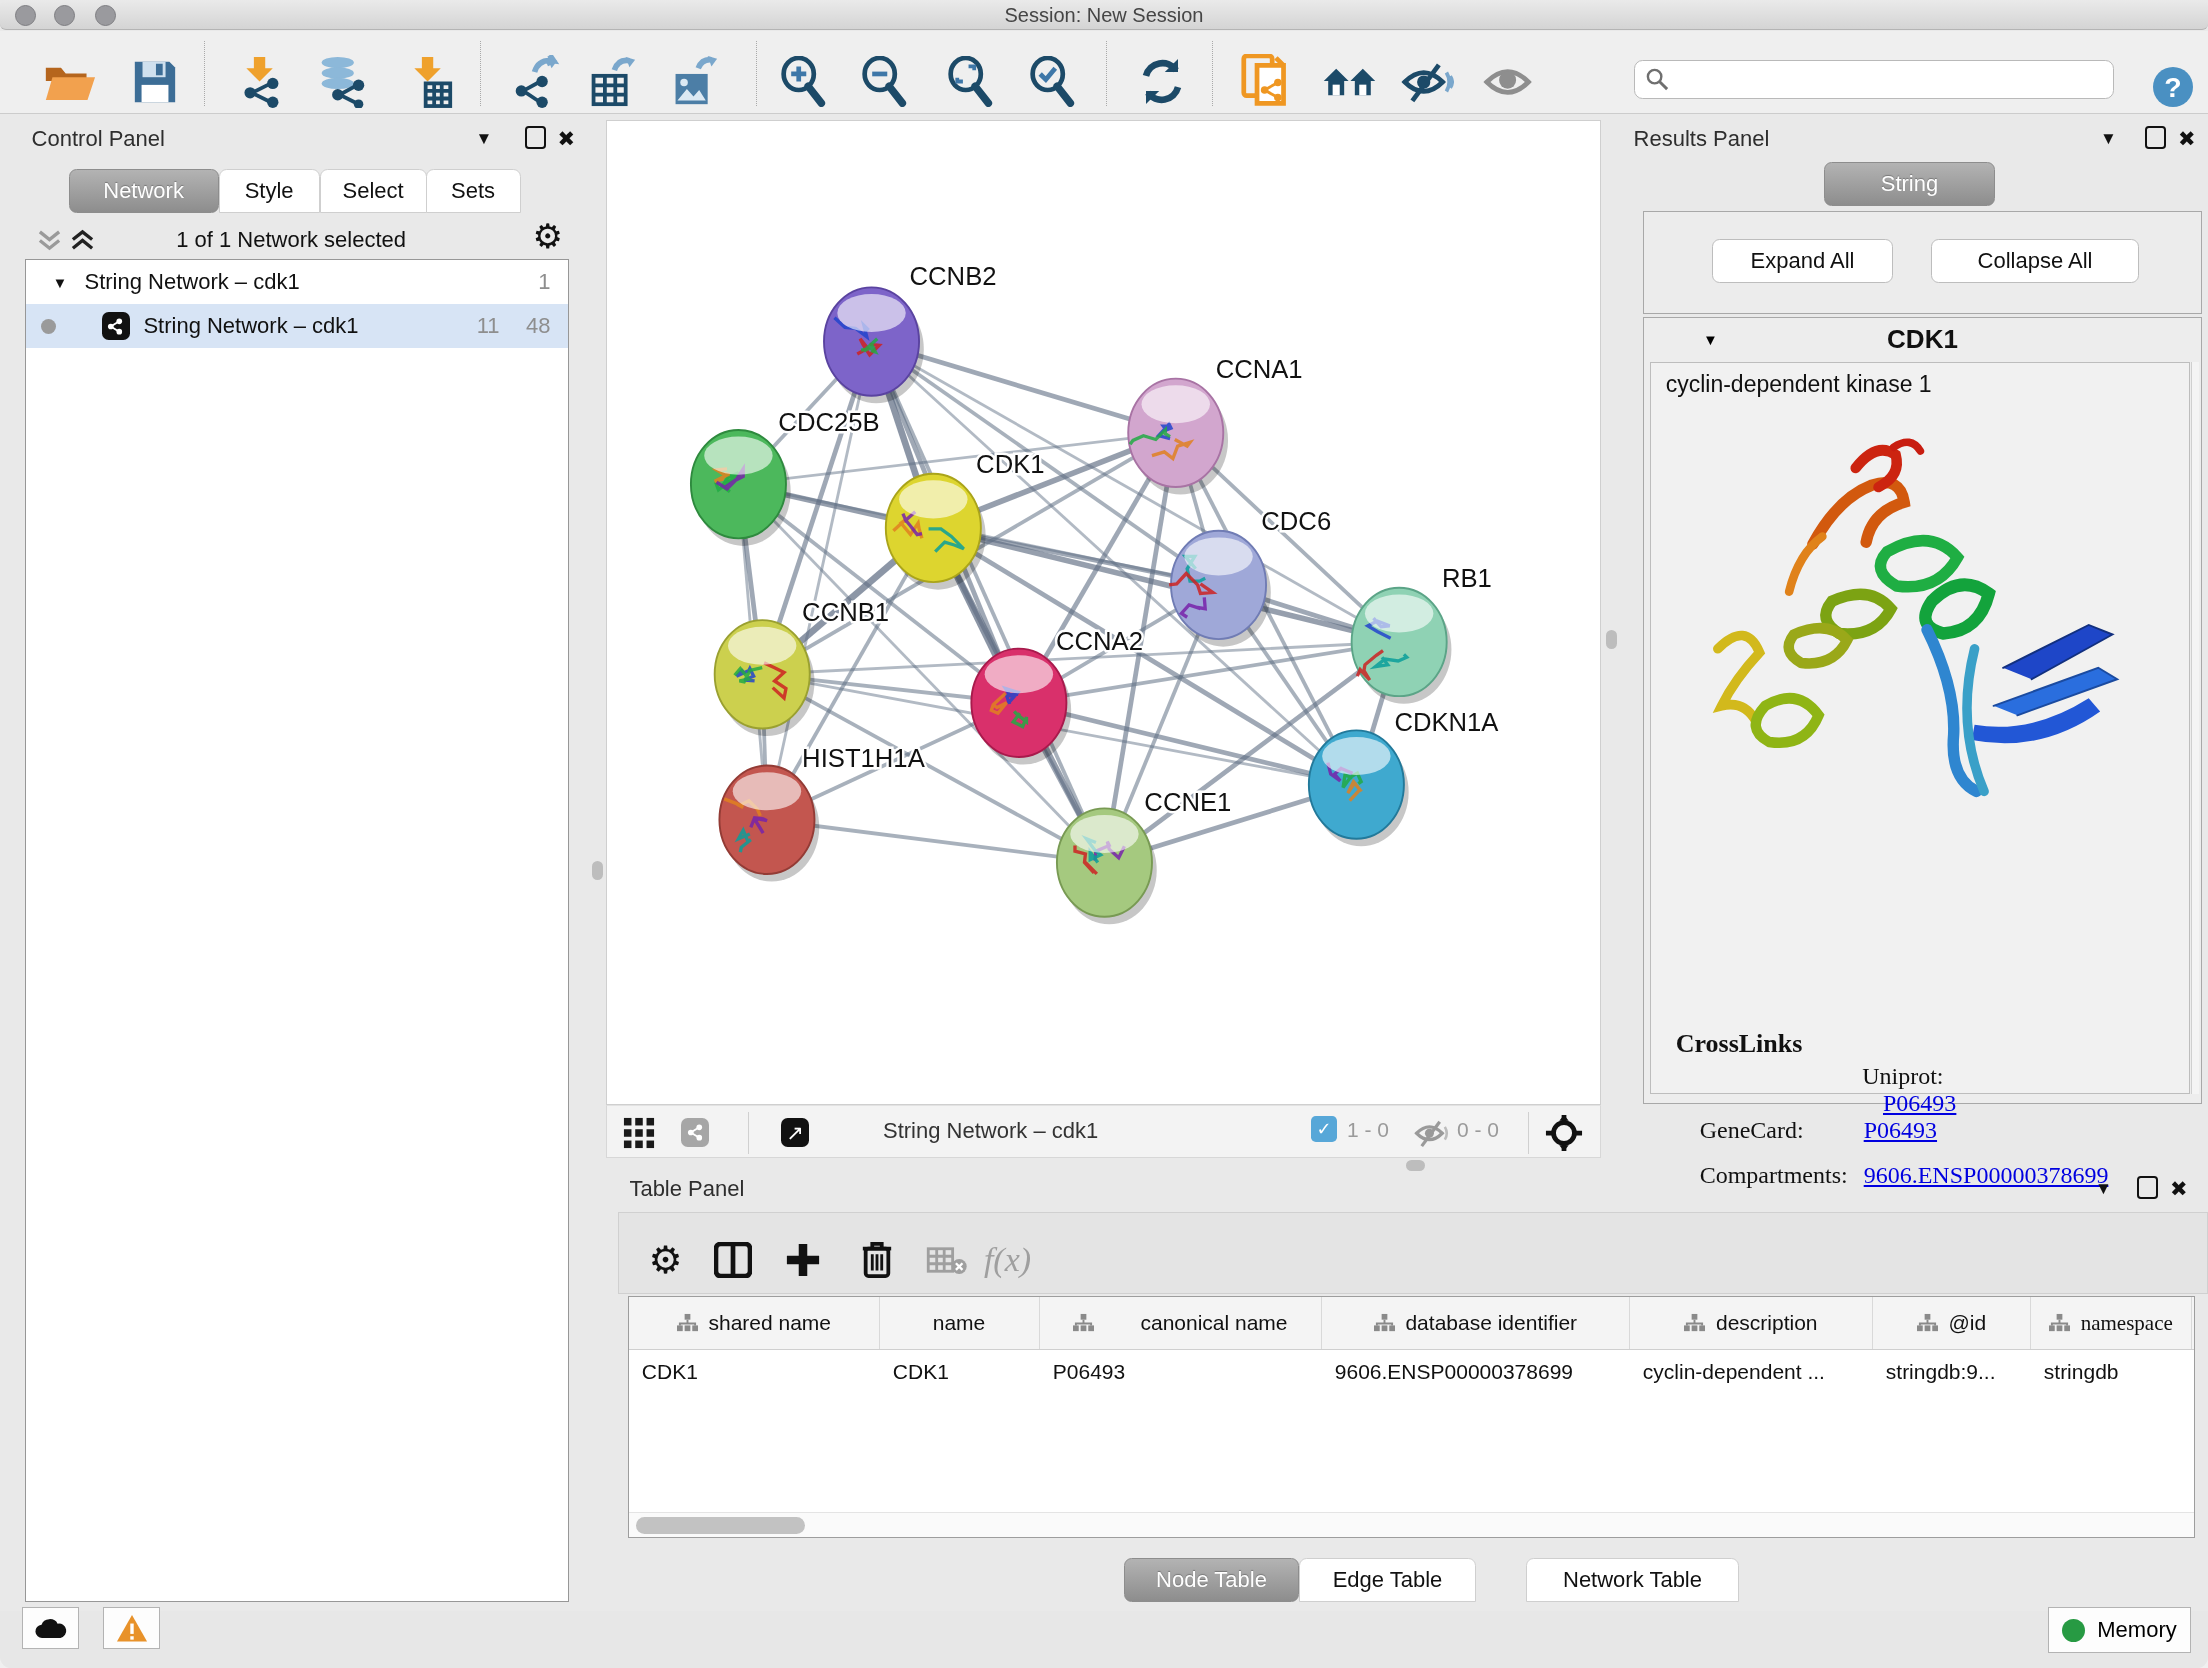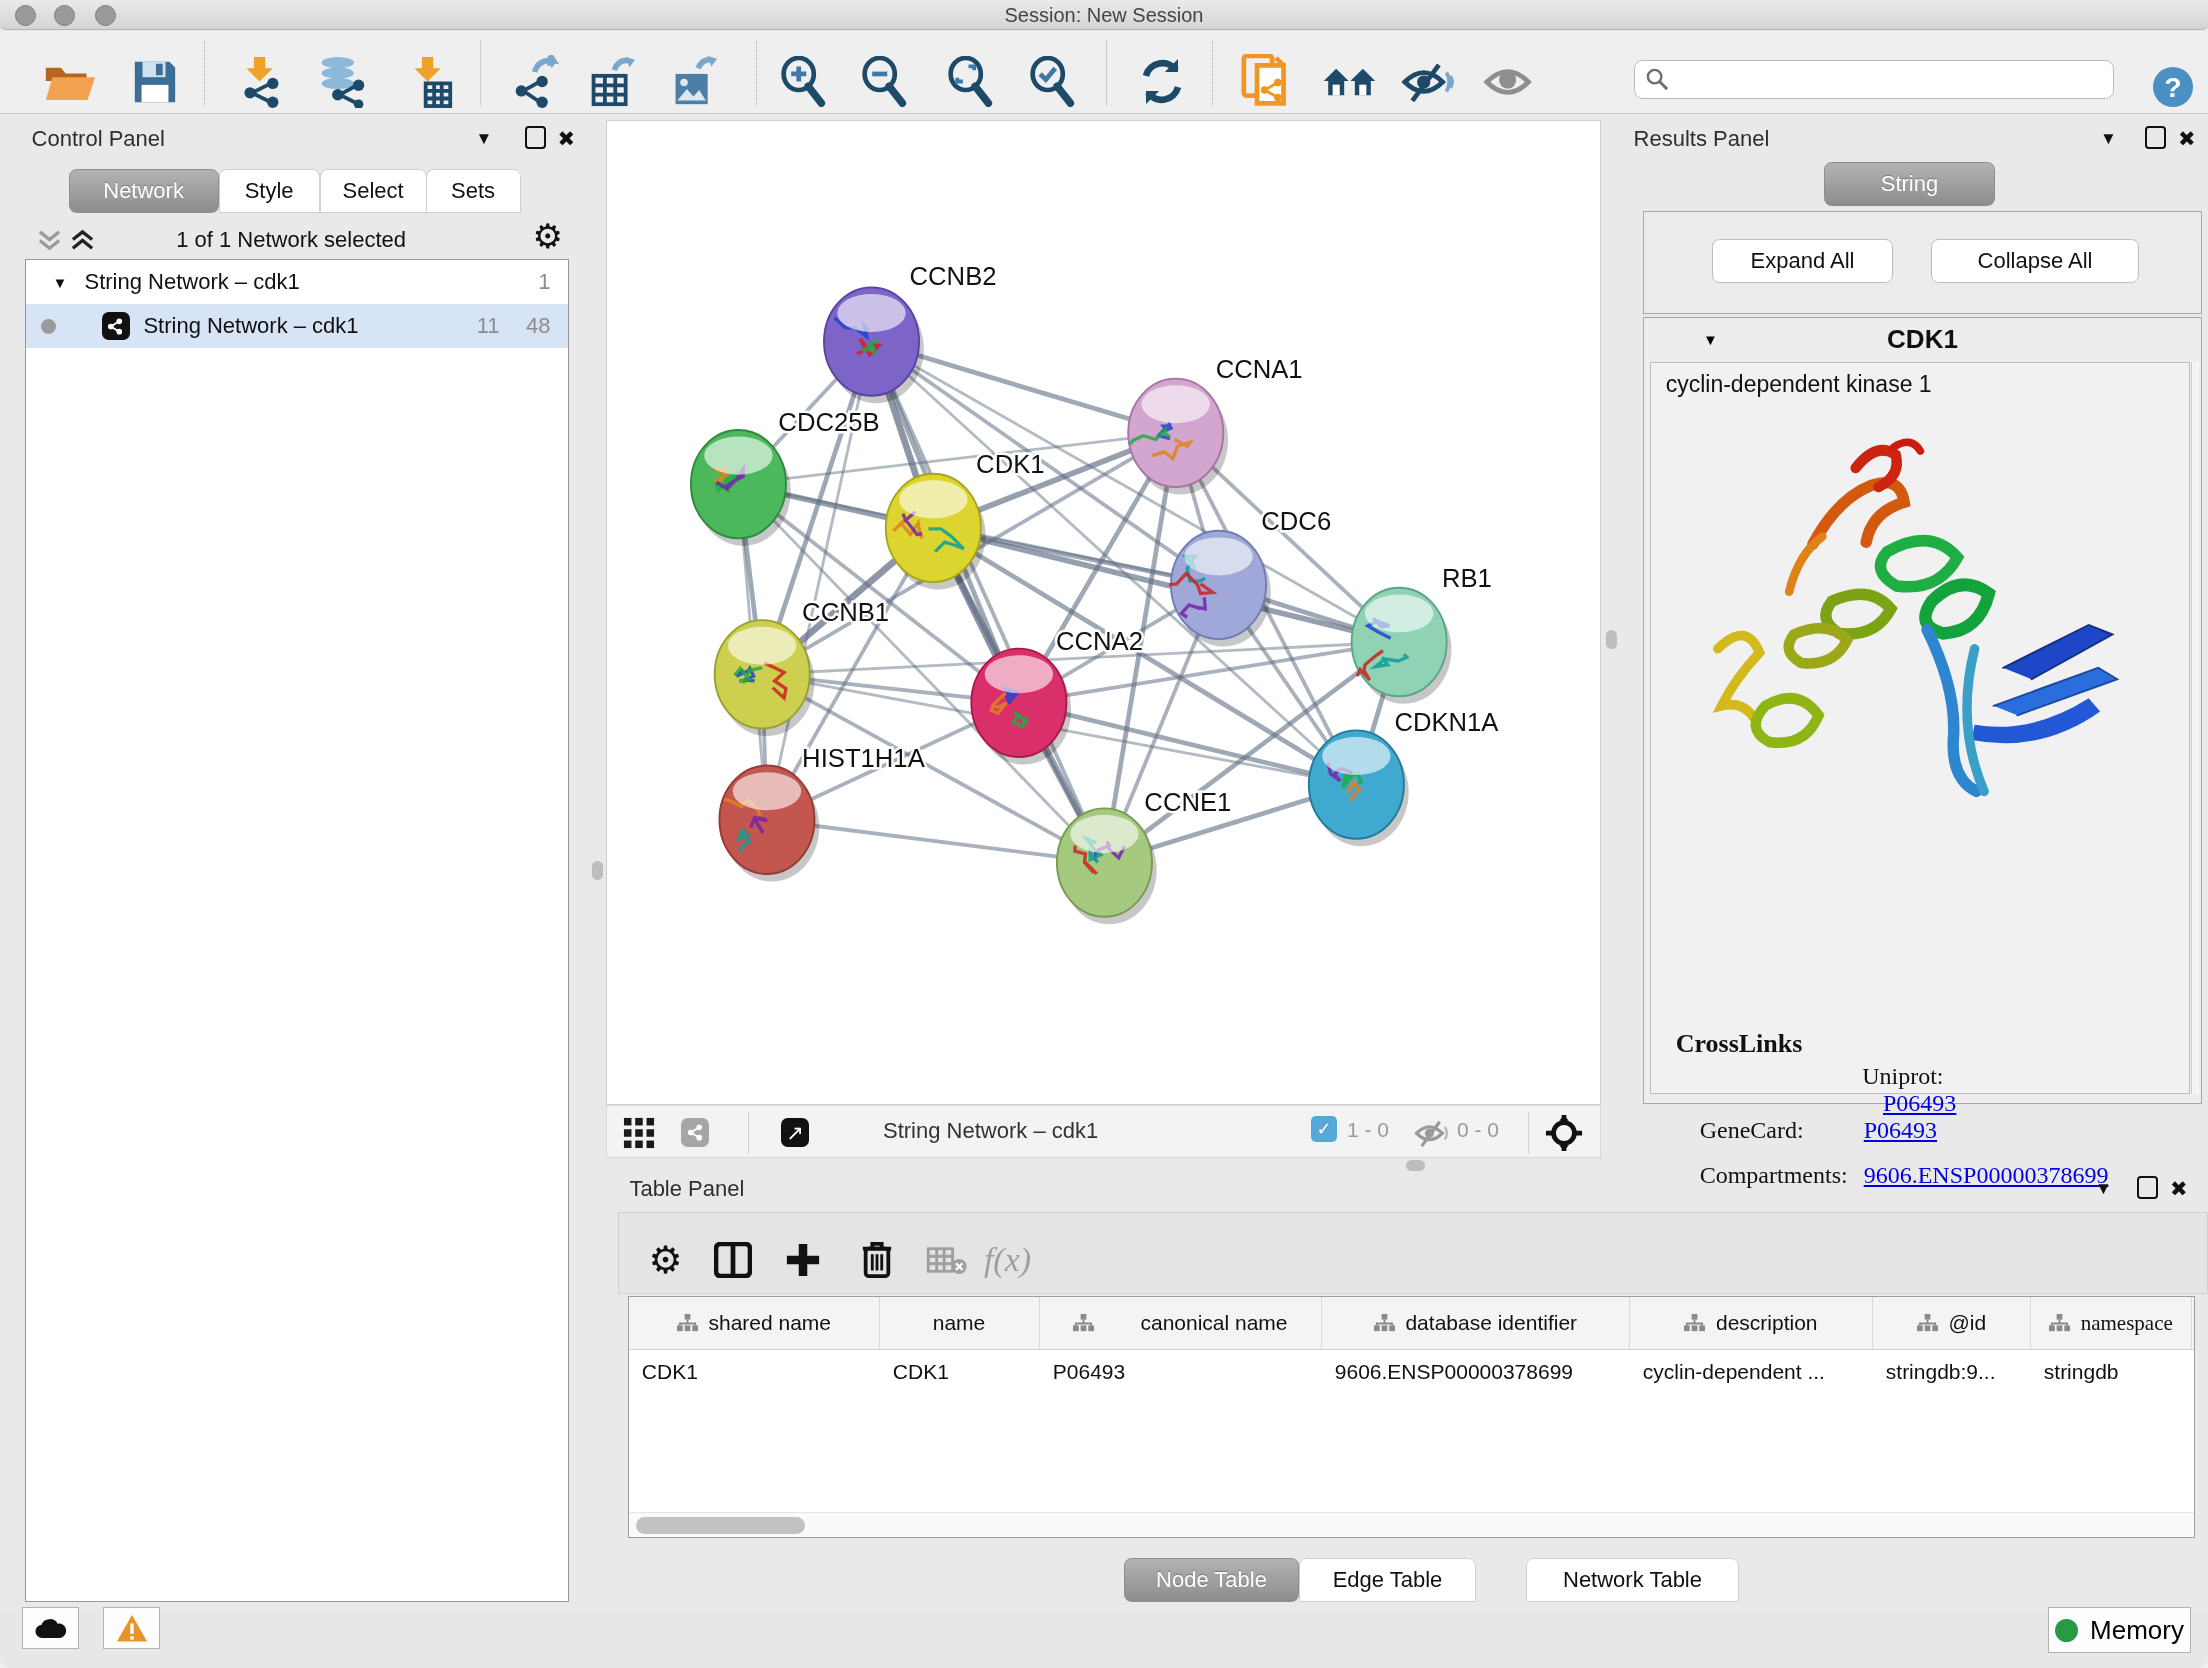--- a/index.html
+++ b/index.html
@@ -750,20 +750,20 @@
         <path d="M9 22 a7 7 0 0 1 -1 -14 a9 8 0 0 1 17 -1 a6 6 0 0 1 3 15z" fill="#111"></path>
       </svg>
       </div>
     <div class="stbtn" style="left:103px;width:57px;height:42px">
       <svg width="32" height="28.5" viewBox="0 0 34 30">
         <path d="M17 1 L33 29 H1z" fill="#e8922a"></path>
         <rect x="15.2" y="10" width="3.6" height="11" fill="#fff"></rect>
           <rect x="15.2" y="23.5" width="3.6" height="3.6" fill="#fff"></rect>
       </svg>
       </div>
-    <div class="stbtn" style="left:2048px;width:143px;height:46px;gap:12px;font-size:26px">
+    <div class="stbtn" style="left:2048px;width:143px;height:46px;gap:12px;font-size:22px">
       <span style="width:23px;height:23px;border-radius:50%;background:#279a43;display:inline-block"></span>
       <span>Memory</span>
     </div>
   </div>
 
 </div>
 
 
 </body></html>

